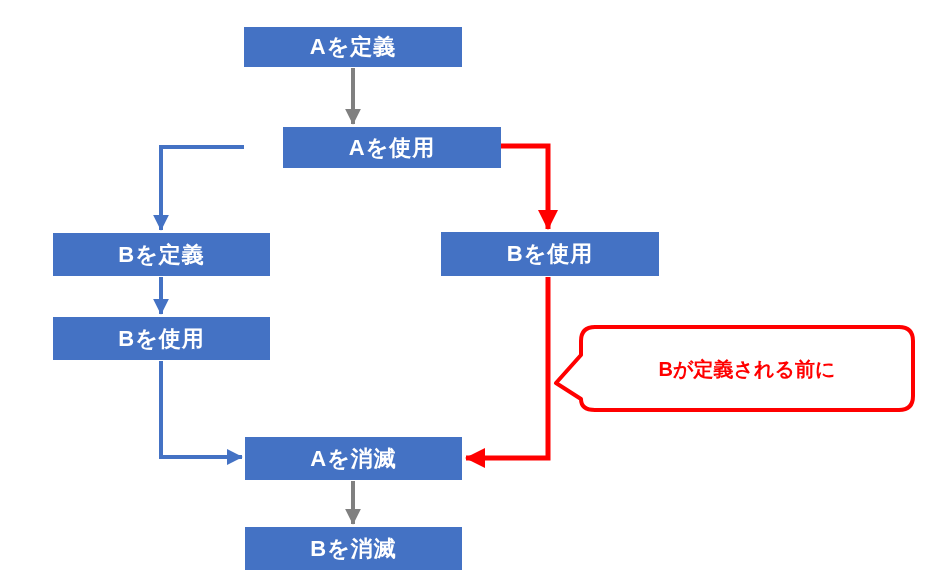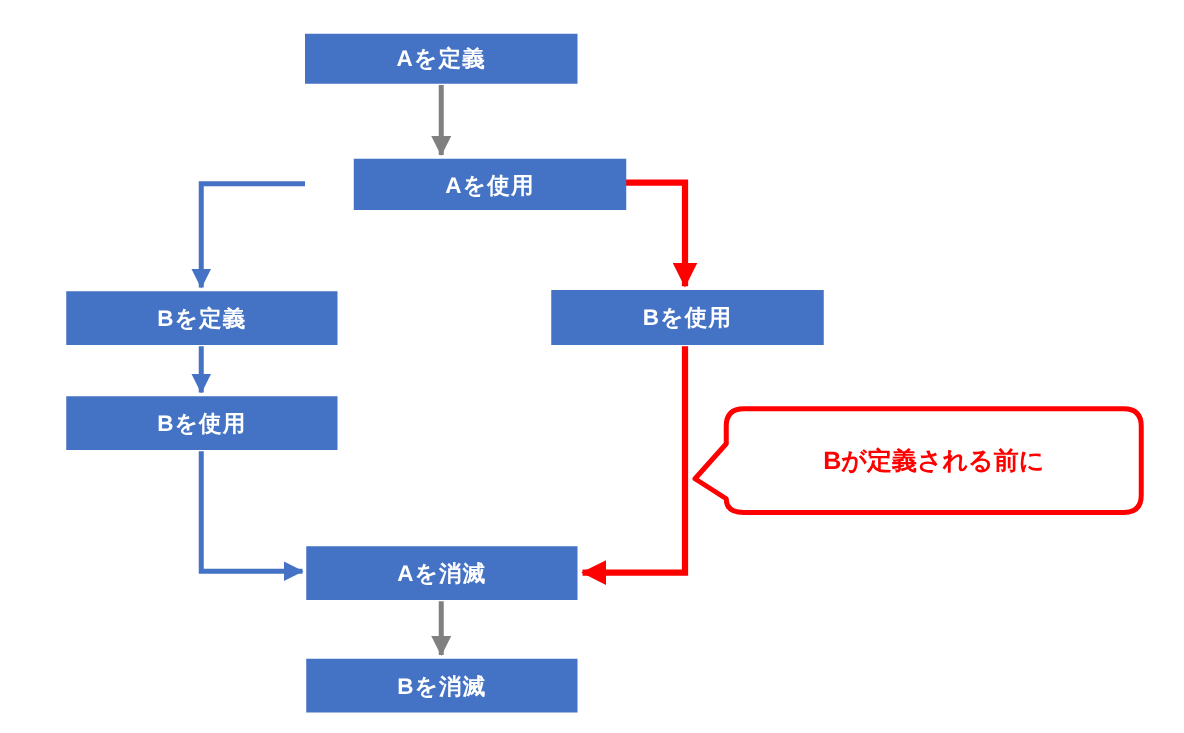--- a/index.html
+++ b/index.html
@@ -17,21 +17,21 @@
   .arrow-layer {
     position: absolute;
     left: 0; top: 0;
     width: 947px; height: 586px;
   }
   .node {
     position: absolute;
     background: #4472C4;
     color: #ffffff;
     font-weight: bold;
-    font-size: 18px;
+    font-size: 22px;
     display: flex;
     align-items: center;
     justify-content: center;
     letter-spacing: 1px;
   }
   .node-define-a  { left: 244px; top:  27px; width: 218px; height: 40px; }
   .node-use-a     { left: 244px; top: 127px; width: 218px; height: 41px; margin-left: 39px; }
   .node-define-b  { left:  53px; top: 233px; width: 217px; height: 43px; justify-content: center; }
   .node-use-b-l   { left:  53px; top: 317px; width: 217px; height: 43px; }
   .node-use-b-r   { left: 441px; top: 232px; width: 218px; height: 44px; }

